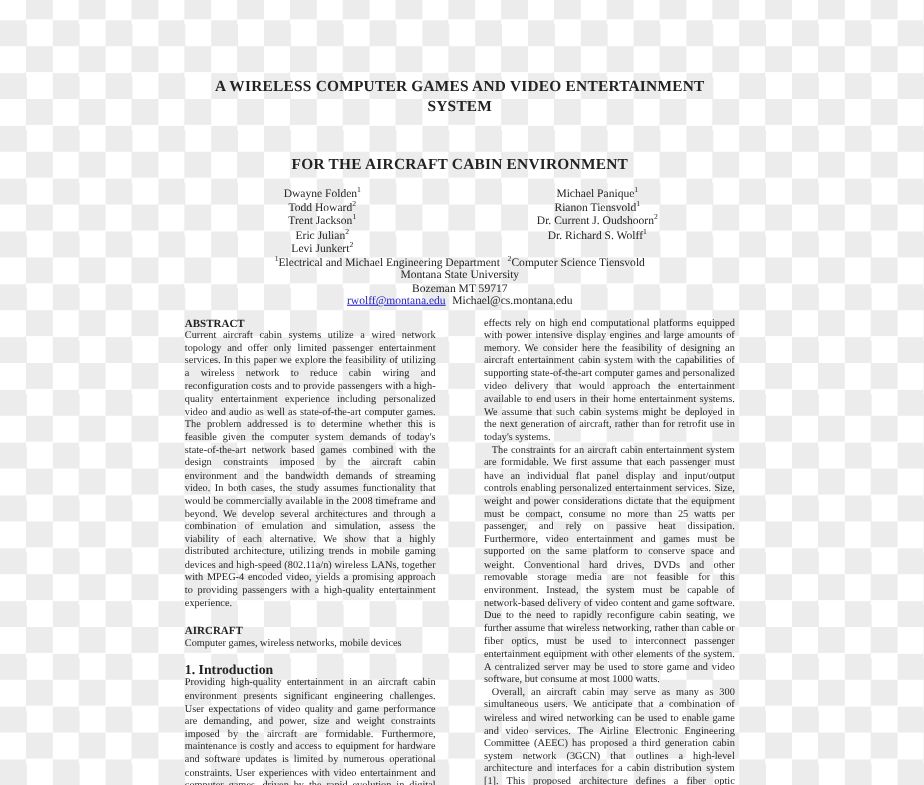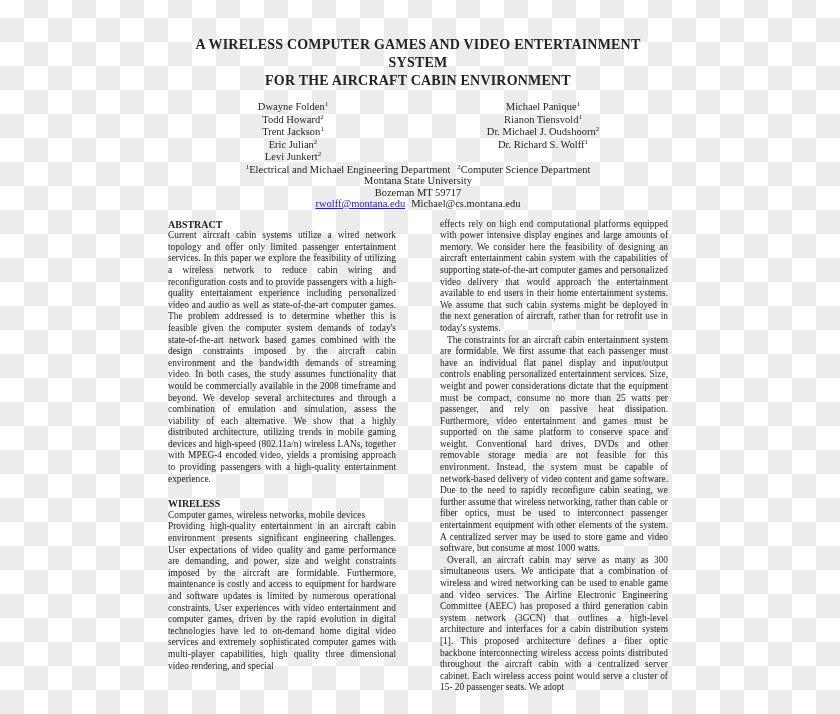--- a/index.html
+++ b/index.html
@@ -22,21 +22,21 @@
     width: 500px;
   }
   .title {
     margin: 0;
     text-align: center;
     font-size: 14px;
     line-height: 18px;
     font-weight: bold;
     letter-spacing: 0.2px;
   }
-  .title .tline { display: block; }
+  .title .tline { display: block; margin-top: 35px; }
   .authors {
     display: flex;
     margin-top: 11px;
   }
   .acol {
     width: 50%;
     text-align: center;
     font-size: 10.5px;
     line-height: 12.6px;
   }
@@ -92,38 +92,39 @@
     <div class="acol">
       <div><span>Dwayne Folden</span><sup>1</sup></div>
       <div><span>Todd Howard</span><sup>2</sup></div>
       <div><span>Trent Jackson</span><sup>1</sup></div>
       <div><span>Eric Julian</span><sup>2</sup></div>
       <div><span>Levi Junkert</span><sup>2</sup></div>
     </div>
     <div class="acol">
       <div><span>Michael Panique</span><sup>1</sup></div>
       <div><span>Rianon Tiensvold</span><sup>1</sup></div>
-      <div><span>Dr. Michael J. Oudshoorn</span><sup>2</sup></div>
+      <div><span>Dr. Current J. Oudshoorn</span><sup>2</sup></div>
       <div><span>Dr. Richard S. Wolff</span><sup>1</sup></div>
     </div>
   </div>
 
   <div class="affil">
-    <div><sup>1</sup><span>Electrical and Michael Engineering Department</span><span class="dept-gap"></span><sup>2</sup><span>Computer Science Department</span></div>
+    <div><sup>1</sup><span>Electrical and Michael Engineering Department</span><span class="dept-gap"></span><sup>2</sup><span>Computer Science Tiensvold</span></div>
     <div>Montana State University</div>
     <div>Bozeman MT 59717</div>
     <div><a href="#" class="email-link">rwolff@montana.edu</a><span class="email-plain">Michael@cs.montana.edu</span></div>
   </div>
 
   <div class="columns">
     <div class="col">
       <div class="h2">ABSTRACT</div>
       <p class="just">Current aircraft cabin systems utilize a wired network topology and offer only limited passenger entertainment services. In this paper we explore the feasibility of utilizing a wireless network to reduce cabin wiring and reconfiguration costs and to provide passengers with a high-quality entertainment experience including personalized video and audio as well as state-of-the-art computer games. The problem addressed is to determine whether this is feasible given the computer system demands of today's state-of-the-art network based games combined with the design constraints imposed by the aircraft cabin environment and the bandwidth demands of streaming video. In both cases, the study assumes functionality that would be commercially available in the 2008 timeframe and beyond. We develop several architectures and through a combination of emulation and simulation, assess the viability of each alternative. We show that a highly distributed architecture, utilizing trends in mobile gaming devices and high-speed (802.11a/n) wireless LANs, together with MPEG-4 encoded video, yields a promising approach to providing passengers with a high-quality entertainment experience.</p>
-      <div class="h2 kw">WIRELESS</div>
+      <div class="h2 kw">AIRCRAFT</div>
       <p>Computer games, wireless networks, mobile devices</p>
+      <div class="h1s">1. Introduction</div>
       <p class="just">Providing high-quality entertainment in an aircraft cabin environment presents significant engineering challenges. User expectations of video quality and game performance are demanding, and power, size and weight constraints imposed by the aircraft are formidable. Furthermore, maintenance is costly and access to equipment for hardware and software updates is limited by numerous operational constraints. User experiences with video entertainment and computer games, driven by the rapid evolution in digital technologies have led to on-demand home digital video services and extremely sophisticated computer games with multi-player capabilities, high quality three dimensional video rendering, and special</p>
     </div>
     <div class="col">
       <p class="just">effects rely on high end computational platforms equipped with power intensive display engines and large amounts of memory. We consider here the feasibility of designing an aircraft entertainment cabin system with the capabilities of supporting state-of-the-art computer games and personalized video delivery that would approach the entertainment available to end users in their home entertainment systems. We assume that such cabin systems might be deployed in the next generation of aircraft, rather than for retrofit use in today's systems.</p>
       <p class="just ind">The constraints for an aircraft cabin entertainment system are formidable. We first assume that each passenger must have an individual flat panel display and input/output controls enabling personalized entertainment services. Size, weight and power considerations dictate that the equipment must be compact, consume no more than 25 watts per passenger, and rely on passive heat dissipation. Furthermore, video entertainment and games must be supported on the same platform to conserve space and weight. Conventional hard drives, DVDs and other removable storage media are not feasible for this environment. Instead, the system must be capable of network-based delivery of video content and game software. Due to the need to rapidly reconfigure cabin seating, we further assume that wireless networking, rather than cable or fiber optics, must be used to interconnect passenger entertainment equipment with other elements of the system. A centralized server may be used to store game and video software, but consume at most 1000 watts.</p>
       <p class="just ind">Overall, an aircraft cabin may serve as many as 300 simultaneous users. We anticipate that a combination of wireless and wired networking can be used to enable game and video services. The Airline Electronic Engineering Committee (AEEC) has proposed a third generation cabin system network (3GCN) that outlines a high-level architecture and interfaces for a cabin distribution system [1]. This proposed architecture defines a fiber optic backbone interconnecting wireless access points distributed throughout the aircraft cabin with a centralized server cabinet. Each wireless access point would serve a cluster of 15- 20 passenger seats. We adopt</p>
     </div>
   </div>
 
 </article>

